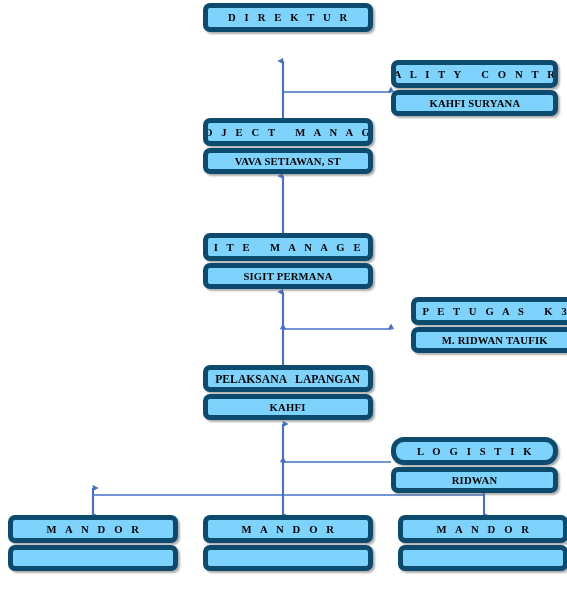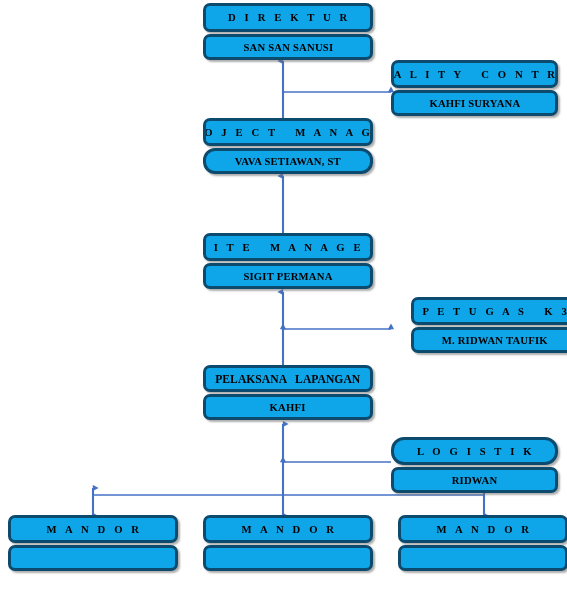--- a/index.html
+++ b/index.html
@@ -29,22 +29,22 @@
     pointer-events: none;
   }
 
   
   .unit {
     position: absolute;
   }
   .box {
     position: relative;
     box-sizing: border-box;
-    background: #0ea5e9;
-    border: 3px solid #0c4a6e;
+    background: #7dd3fc;
+    border: 5px solid #0c4a6e;
     border-radius: 7px;
     box-shadow: 2px 2px 2px rgba(110,110,110,0.55);
     display: flex;
     align-items: center;
     justify-content: center;
     color: #000000;
     overflow: hidden;
   }
   .box.title {
     font-weight: bold;
@@ -105,39 +105,36 @@
       <line x1="93" y1="488" x2="93" y2="516" marker-start="url(#arrDn)" marker-end="url(#arrDn)"></line>
 
       <line x1="484" y1="488" x2="484" y2="516" marker-start="url(#arrDn)" marker-end="url(#arrDn)"></line>
     </g>
   </svg>
 
   <div class="unit" style="left:203px; top:3px; width:170px;">
     <div class="box title" style="height:29px;">
       <span class="txt">D I R E K T U R</span>
     </div>
-    <div class="box name" style="height:26px;">
-      <span class="txt">SAN SAN SANUSI</span>
-    </div>
   </div>
 
   <div class="unit" style="left:391px; top:60px; width:167px;">
     <div class="box title" style="height:28px;">
       <span class="txt">Q U A L I T Y   C O N T R O L</span>
     </div>
     <div class="box name" style="height:26px;">
       <span class="txt">KAHFI SURYANA</span>
     </div>
   </div>
 
   <div class="unit" style="left:203px; top:118px; width:170px;">
     <div class="box title" style="height:28px;">
       <span class="txt">P R O J E C T   M A N A G E R</span>
     </div>
-    <div class="box name" style="height:26px;border-radius:12px;">
+    <div class="box name" style="height:26px;">
       <span class="txt">VAVA SETIAWAN, ST</span>
     </div>
   </div>
 
   <div class="unit" style="left:203px; top:233px; width:170px;">
     <div class="box title" style="height:28px;">
       <span class="txt">S I T E   M A N A G E R</span>
     </div>
     <div class="box name" style="height:26px;">
       <span class="txt">SIGIT PERMANA</span>

